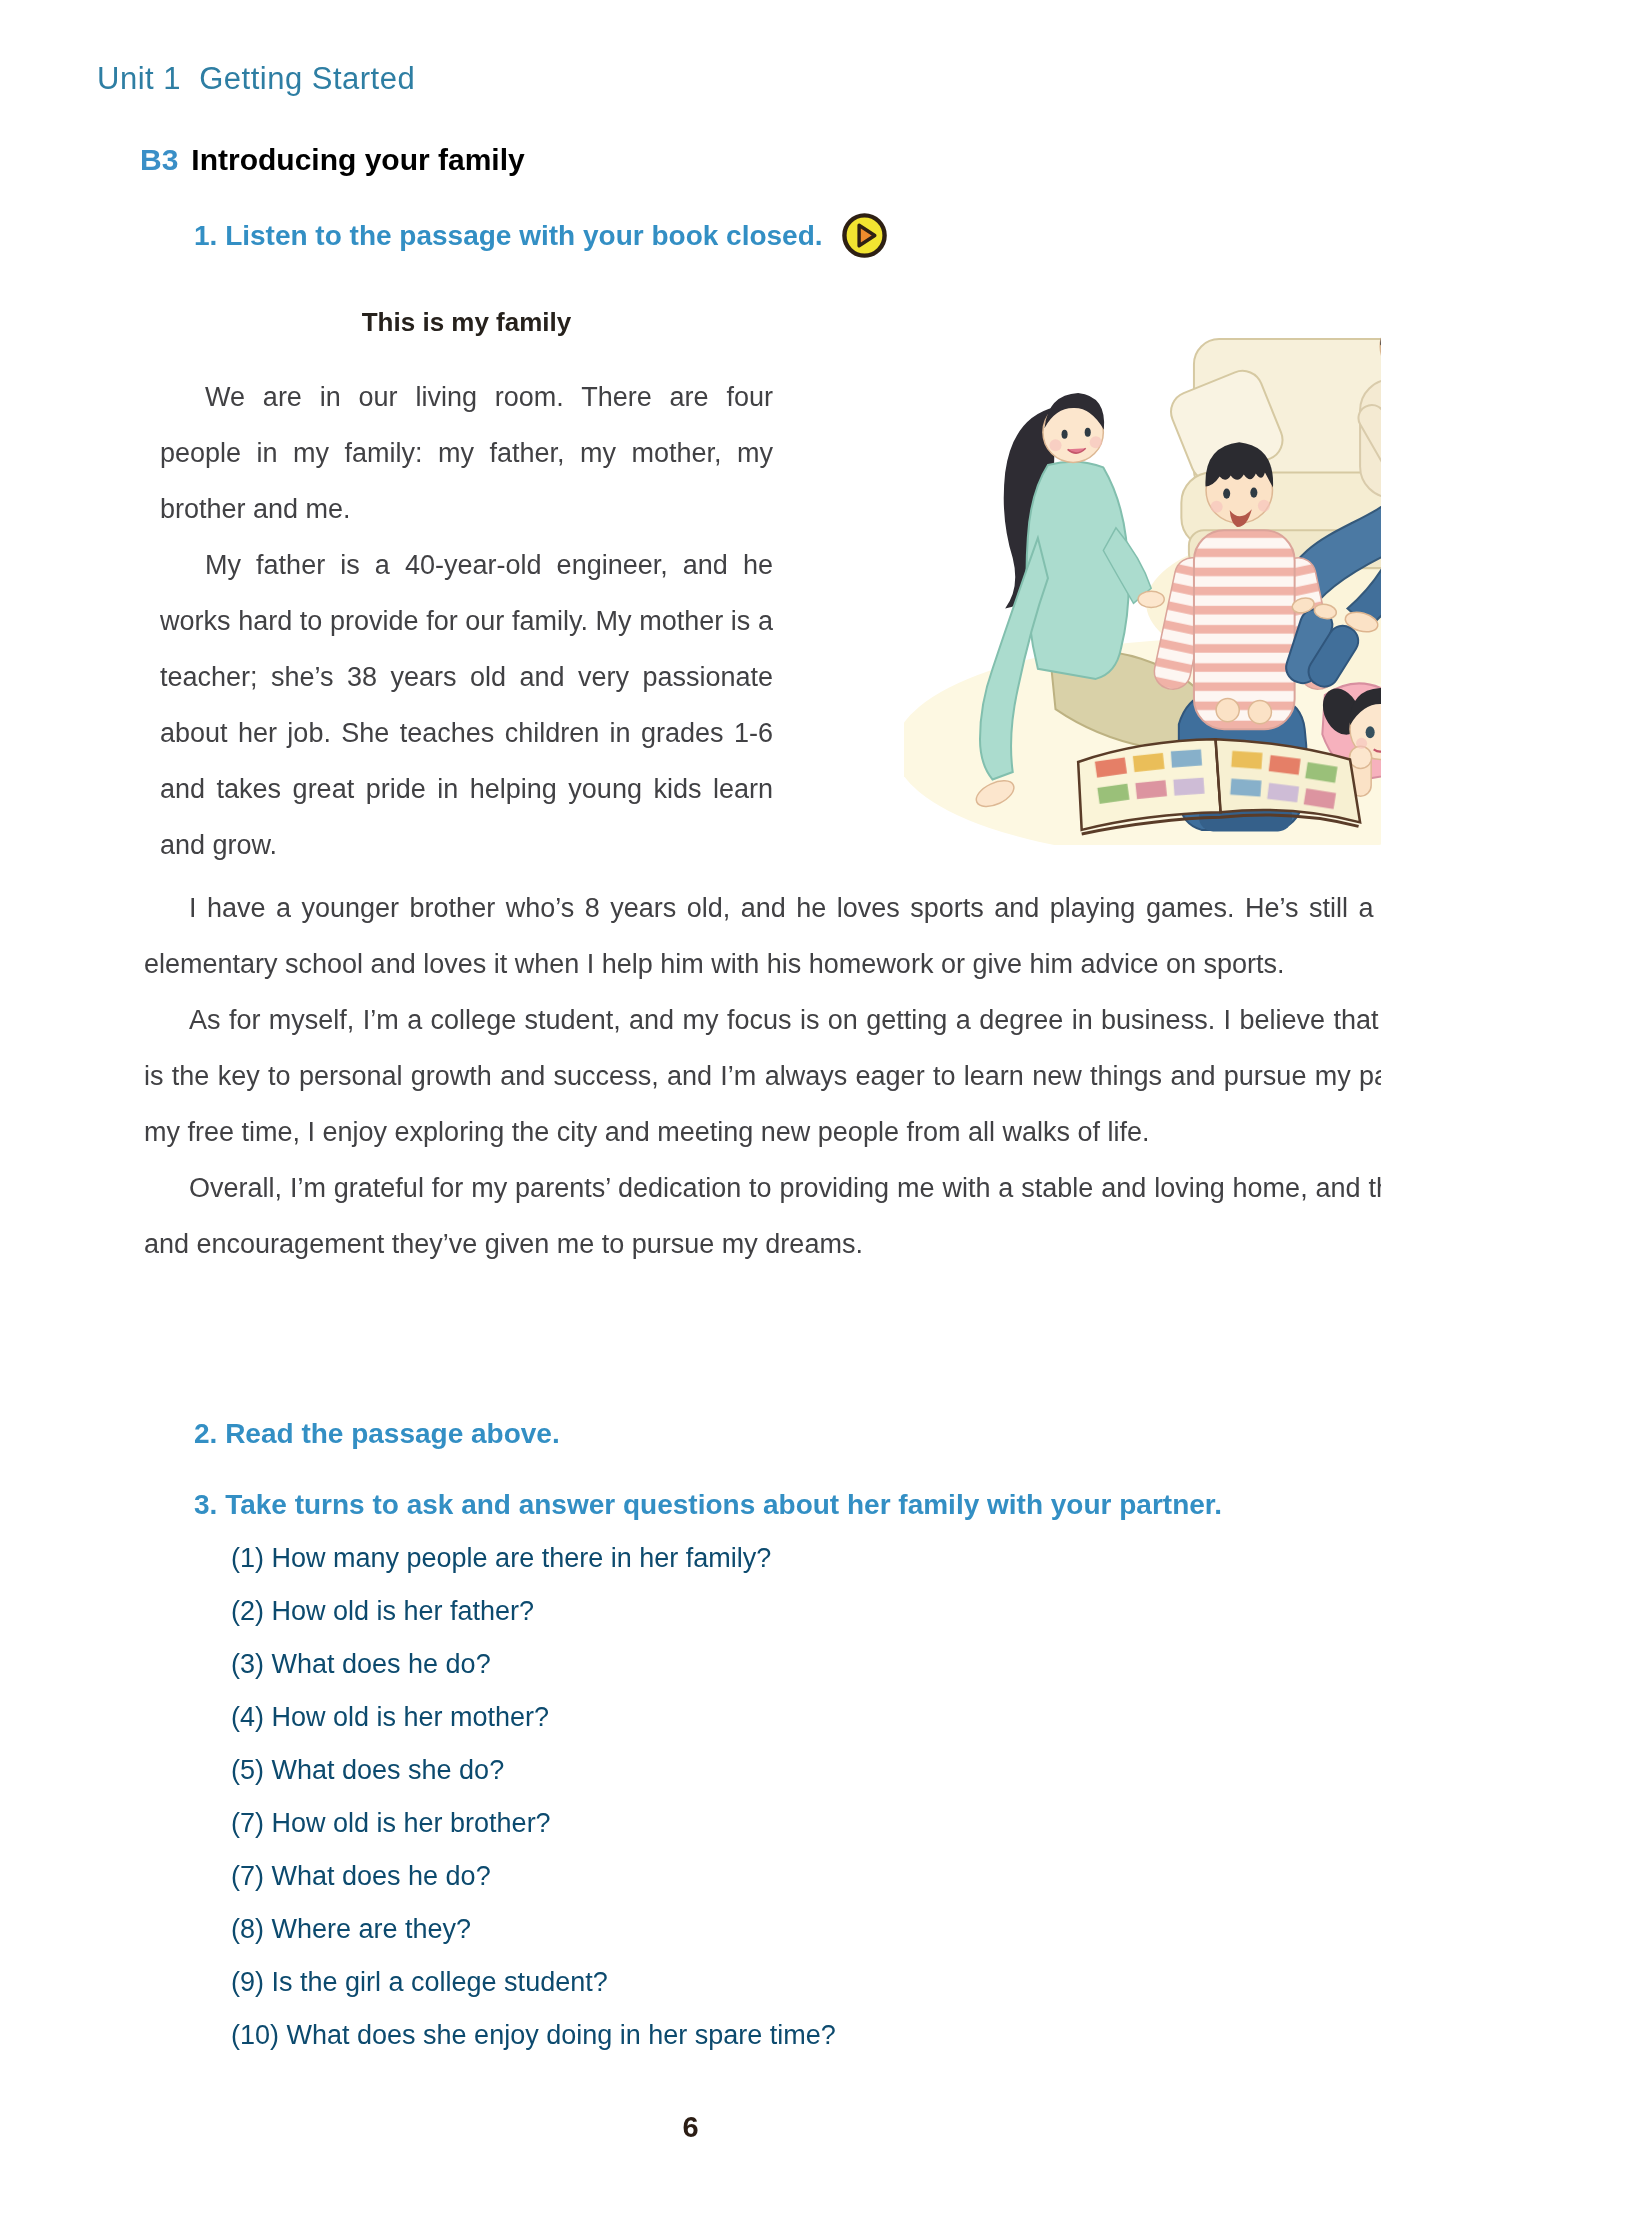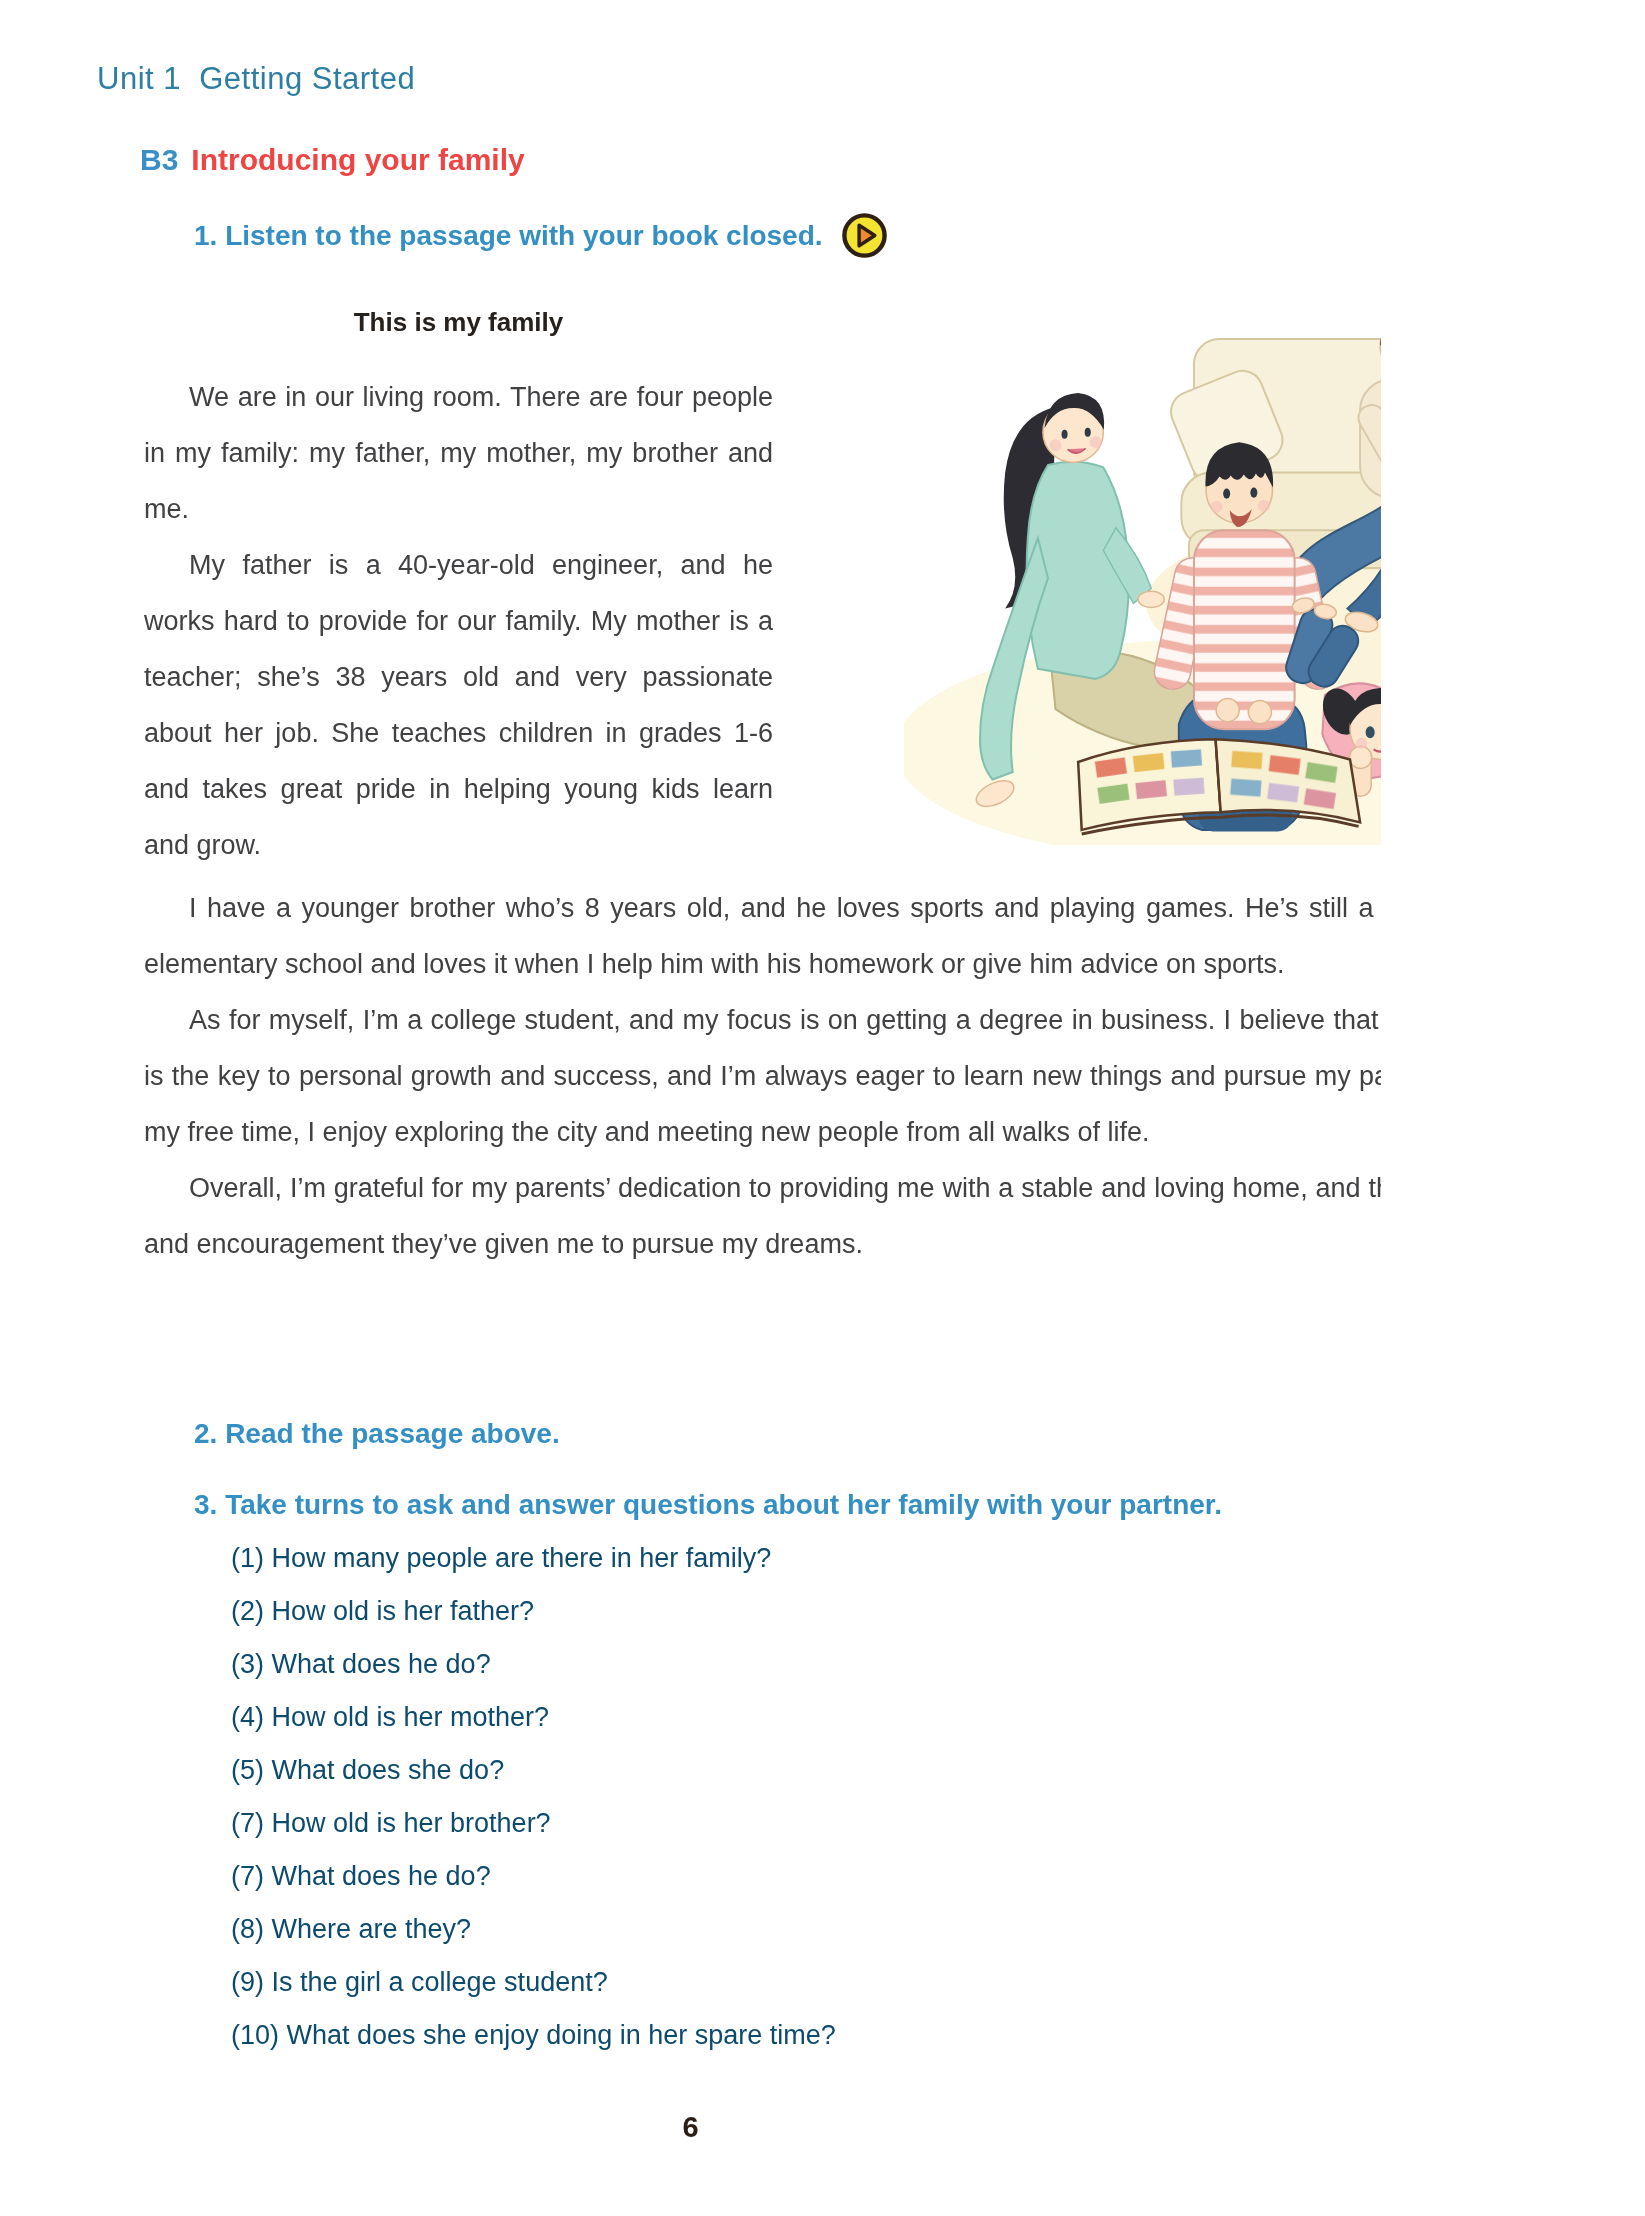--- a/index.html
+++ b/index.html
@@ -12,36 +12,36 @@
   }
   .unit-header {
     position:absolute; left:97px; top:61px;
     font-size:31px; color:#2e7ea3; letter-spacing:0.5px; white-space:pre;
   }
   .section-heading {
     position:absolute; left:140px; top:143px;
     font-size:30px; font-weight:bold; letter-spacing:0;
   }
   .section-label { color:#3a8fc7; margin-right:13px; }
-  .section-title { color:#ef4444; }
+  .section-title { color:#000000; }
   .task {
     position:absolute; left:194px;
     font-size:28px; font-weight:bold; color:#338fc4;
     display:flex; align-items:center; gap:17px; white-space:nowrap;
   }
   .task1 { top:211px; }
   .task2 { top:1418px;text-align:right; }
   .task3 { top:1489px; }
   .play-btn { display:inline-flex; width:49px; height:49px; cursor:pointer; }
   .passage {
     position:absolute; left:144px; top:285px; width:1360px;
     font-size:27px; line-height:56px; color:#414144;
     text-align:justify;
   }
-  .passage-top { display:flow-root; }
+  .passage-top { display:flow-root;margin-left:16px; }
   .illustration-float {
     float:right; width:731px; height:562px;
     position:relative;
   }
   .illustration-float svg.family {
     display:block; margin-left:auto; margin-right:5px; margin-top:-29px;
   }
   .passage-title {
     font-size:26px; font-weight:bold; color:#26211c;
     text-align:center; line-height:48px;

